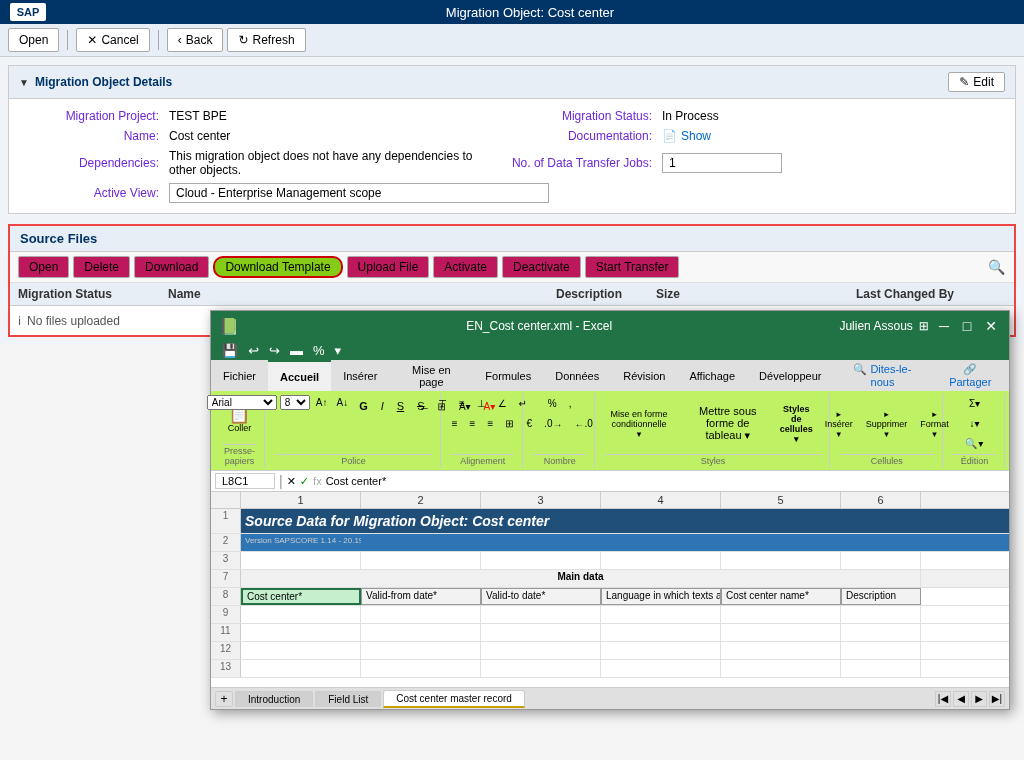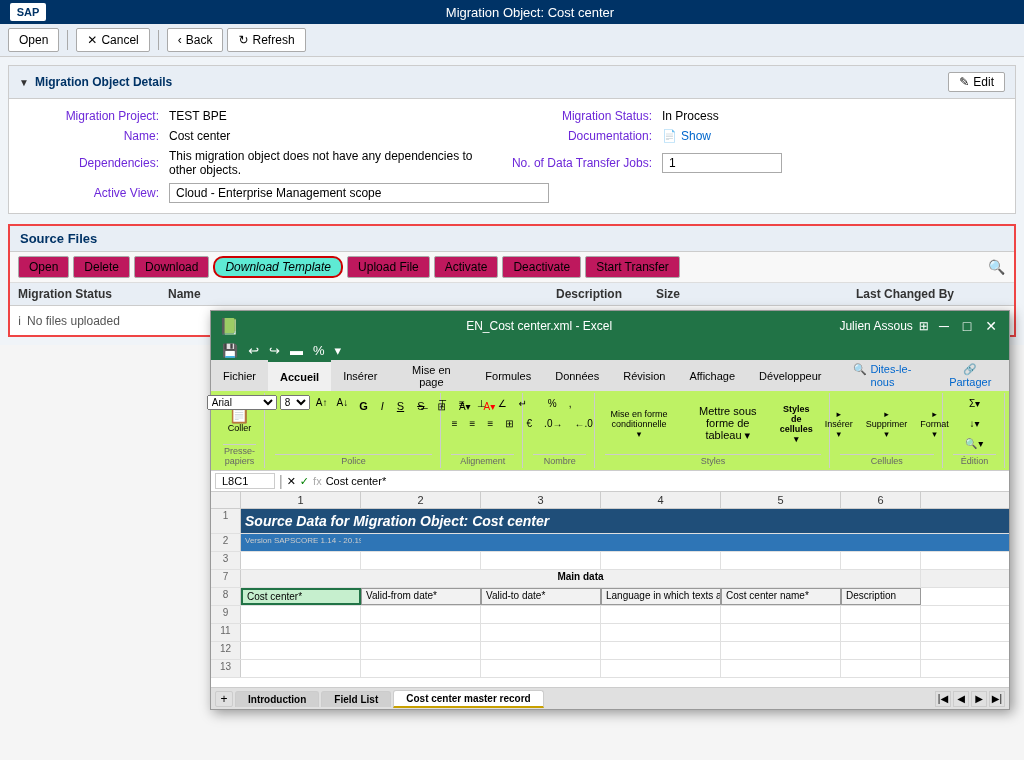--- a/index.html
+++ b/index.html
@@ -148,25 +148,24 @@
     .source-btn {
       background: #be185d;
       border: 1px solid #aaa;
       padding: 2px 10px;
       cursor: pointer;
       font-size: 12px;
       height: 22px;
       border-radius: 2px;
     }
     .source-btn.highlighted {
-      background: #5eead4;
+      background: #84cc16;
       border: 2px solid #cc0000;
       border-radius: 10px;
       color: #000;
-      font-style: italic;
     }
     .source-table-header {
       display: grid;
       grid-template-columns: 150px 1fr 100px 200px 150px;
       background: #e8eef5;
       border-bottom: 1px solid #ccc;
       padding: 4px 8px;
       font-weight: bold;
       color: #333;
     }
@@ -422,21 +421,20 @@
       gap: 2px;
     }
     .sheet-tab {
       padding: 2px 12px;
       font-size: 10px;
       cursor: pointer;
       border: 1px solid #ccc;
       border-bottom: none;
       background: #d0d0d0;
       border-radius: 3px 3px 0 0;
-      font-weight: bold;
     }
     .sheet-tab.active {
       background: #fff;
       color: #000;
       border-bottom: 2px solid #c8a000;
       color: #000;
     }
     .sheet-tab.cost-center { background: #fff; border-bottom: 2px solid #c8a000; }
     .add-sheet-btn {
       background: none;

